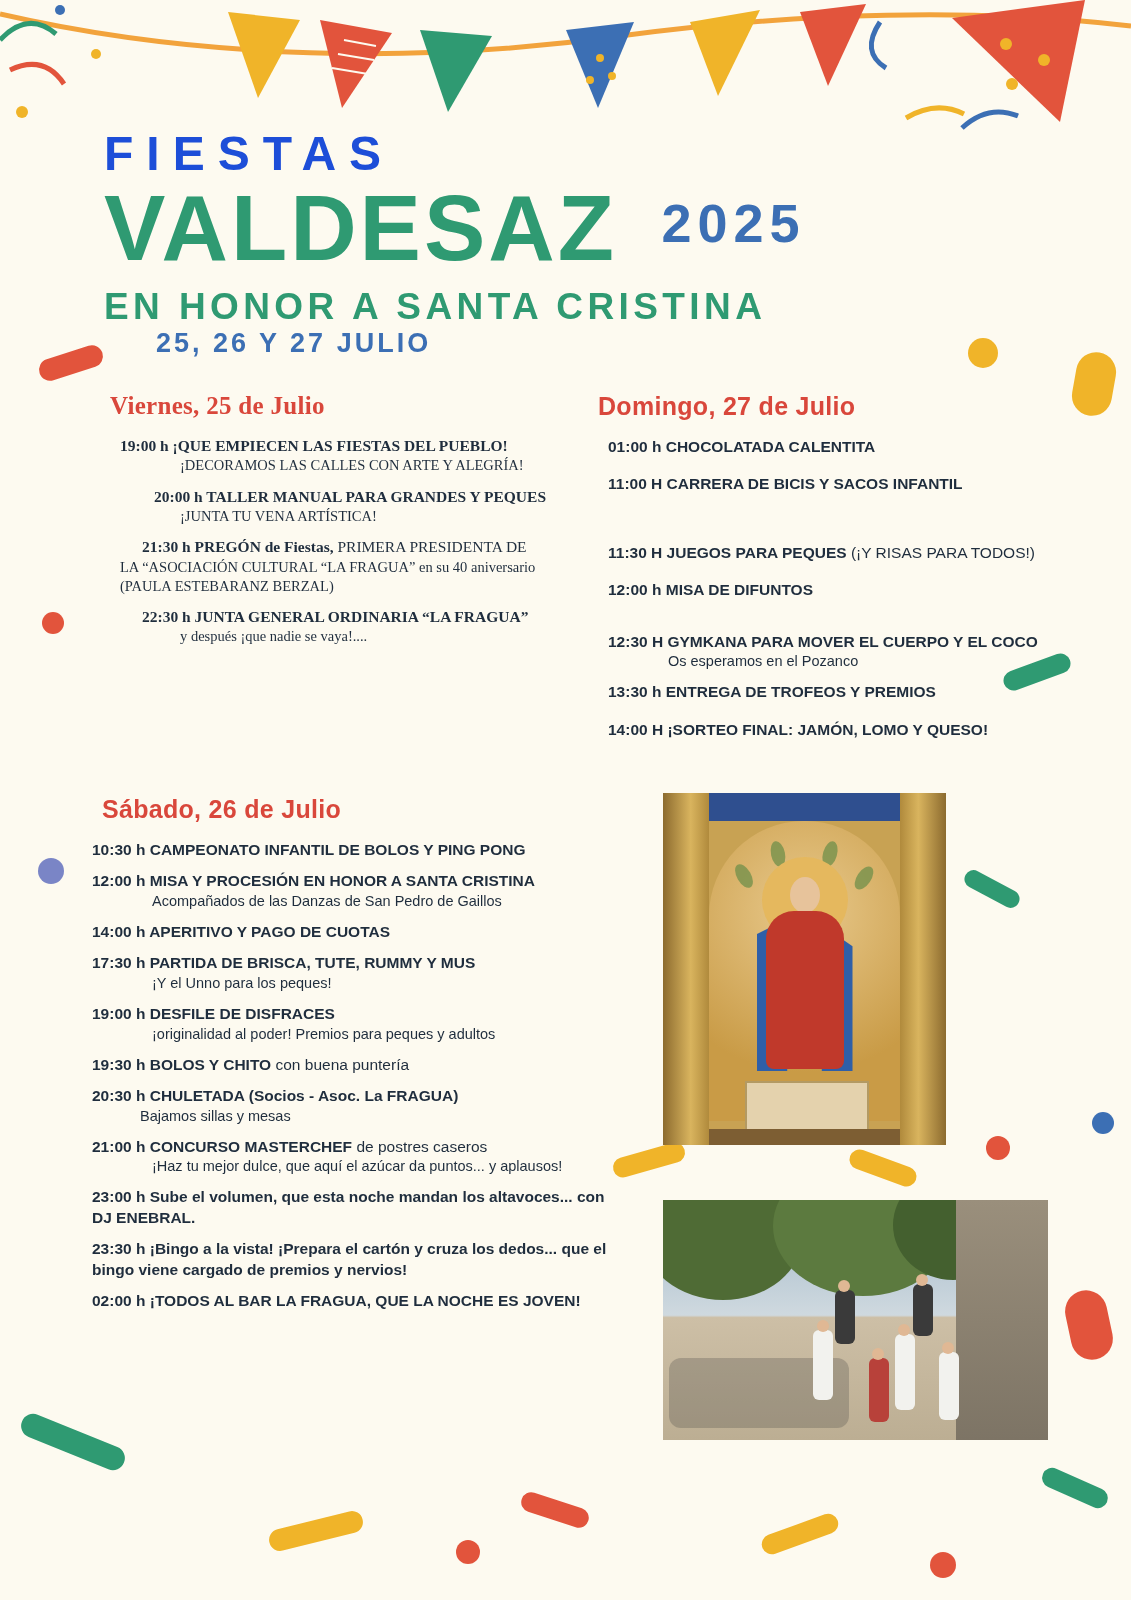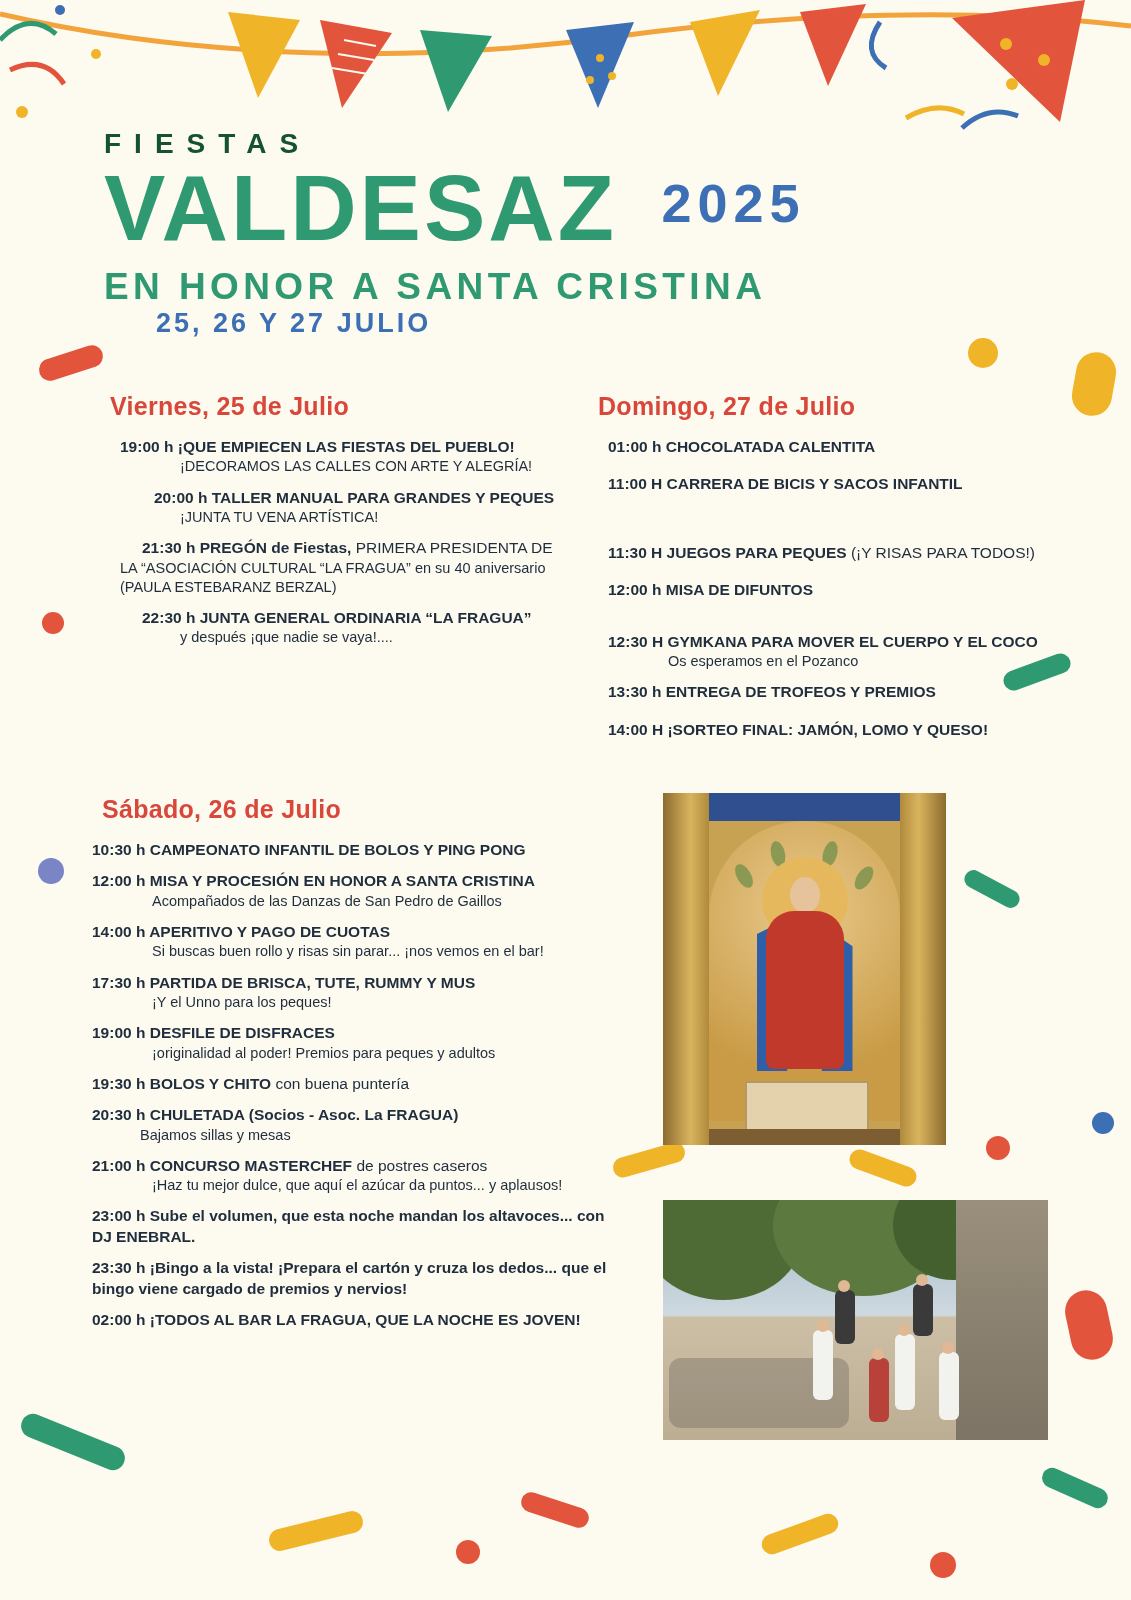--- a/index.html
+++ b/index.html
@@ -15,21 +15,21 @@
   .deco{position:absolute;pointer-events:none;}
   .dot{border-radius:50%;}
   .ribbon{border-radius:40px;}
 
   
   .bunting{position:absolute;top:0;left:0;width:1131px;height:140px;}
 
   
   .title-block{position:absolute;left:104px;top:130px;width:990px;}
   .t-fiestas{
-    font-size:28px;letter-spacing:13px;font-weight:bold;color:#14532d;
+    font-size:48px;letter-spacing:13px;font-weight:bold;color:#1d4ed8;
     line-height:1;margin:0 0 4px 0;
   }
   .t-valdesaz{
     font-size:92px;letter-spacing:3px;font-weight:bold;color:#2f9a72;
     line-height:1;margin:0;display:inline-block;
   }
   .t-year{
     font-size:54px;letter-spacing:6px;font-weight:bold;color:#3c6fb4;
     display:inline-block;margin-left:40px;vertical-align:18px;
   }
@@ -41,21 +41,21 @@
     font-size:27px;letter-spacing:3px;font-weight:bold;color:#3c6fb4;
     display:inline-block;margin-left:52px;
   }
 
   
   .day-head{
     font-size:25px;font-weight:bold;color:#d9473b;margin:0 0 16px 0;
     letter-spacing:.3px;
   }
   .col{position:absolute;}
-  .col-fri{left:110px;top:392px;width:450px;}
+  .col-fri{left:110px;top:392px;width:450px;font-family:Liberation Serif, serif;}
   .col-sun{left:598px;top:392px;width:470px;}
   .col-sat{left:92px;top:795px;width:560px;}
 
   .ev{margin-bottom:11px;line-height:1.32;}
   .ev .line{font-size:15.5px;}
   .ev .sub{font-size:14.5px;display:block;}
   .b{font-weight:bold;}
   .n{font-weight:normal;}
   .ind-1{padding-left:48px;}
   .ind-2{padding-left:60px;}
@@ -219,21 +219,20 @@
       <div class="line b">10:30 h CAMPEONATO INFANTIL DE BOLOS Y PING PONG</div>
     </div>
 
     <div class="ev">
       <div class="line b">12:00 h MISA Y PROCESIÓN EN HONOR A SANTA CRISTINA</div>
       <div class="sub ind-2">Acompañados de las Danzas de San Pedro de Gaillos</div>
     </div>
 
     <div class="ev">
       <div class="line b">14:00 h  APERITIVO Y PAGO DE CUOTAS</div>
-      <div class="sub ind-2">Si buscas buen rollo y risas sin parar... ¡nos vemos en el bar!</div>
     </div>
 
     <div class="ev">
       <div class="line b">17:30 h PARTIDA DE BRISCA, TUTE, RUMMY Y MUS</div>
       <div class="sub ind-2">¡Y el Unno para los peques!</div>
     </div>
 
     <div class="ev">
       <div class="line b">19:00 h DESFILE DE DISFRACES</div>
       <div class="sub ind-2">¡originalidad al poder! Premios para peques y adultos</div>

